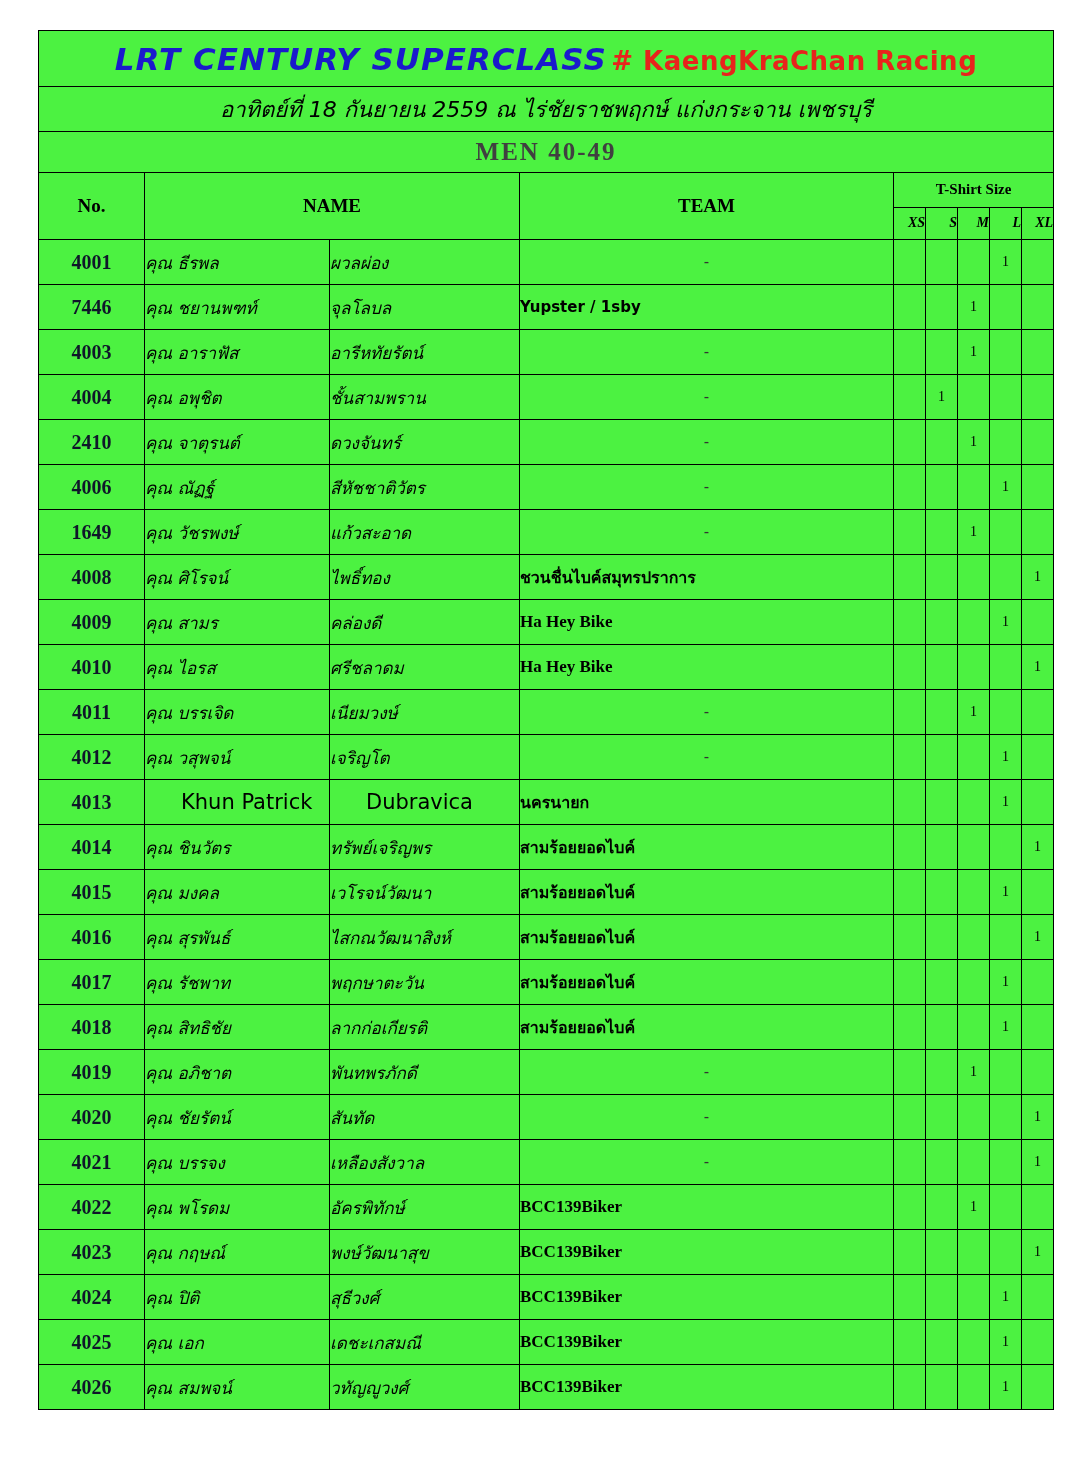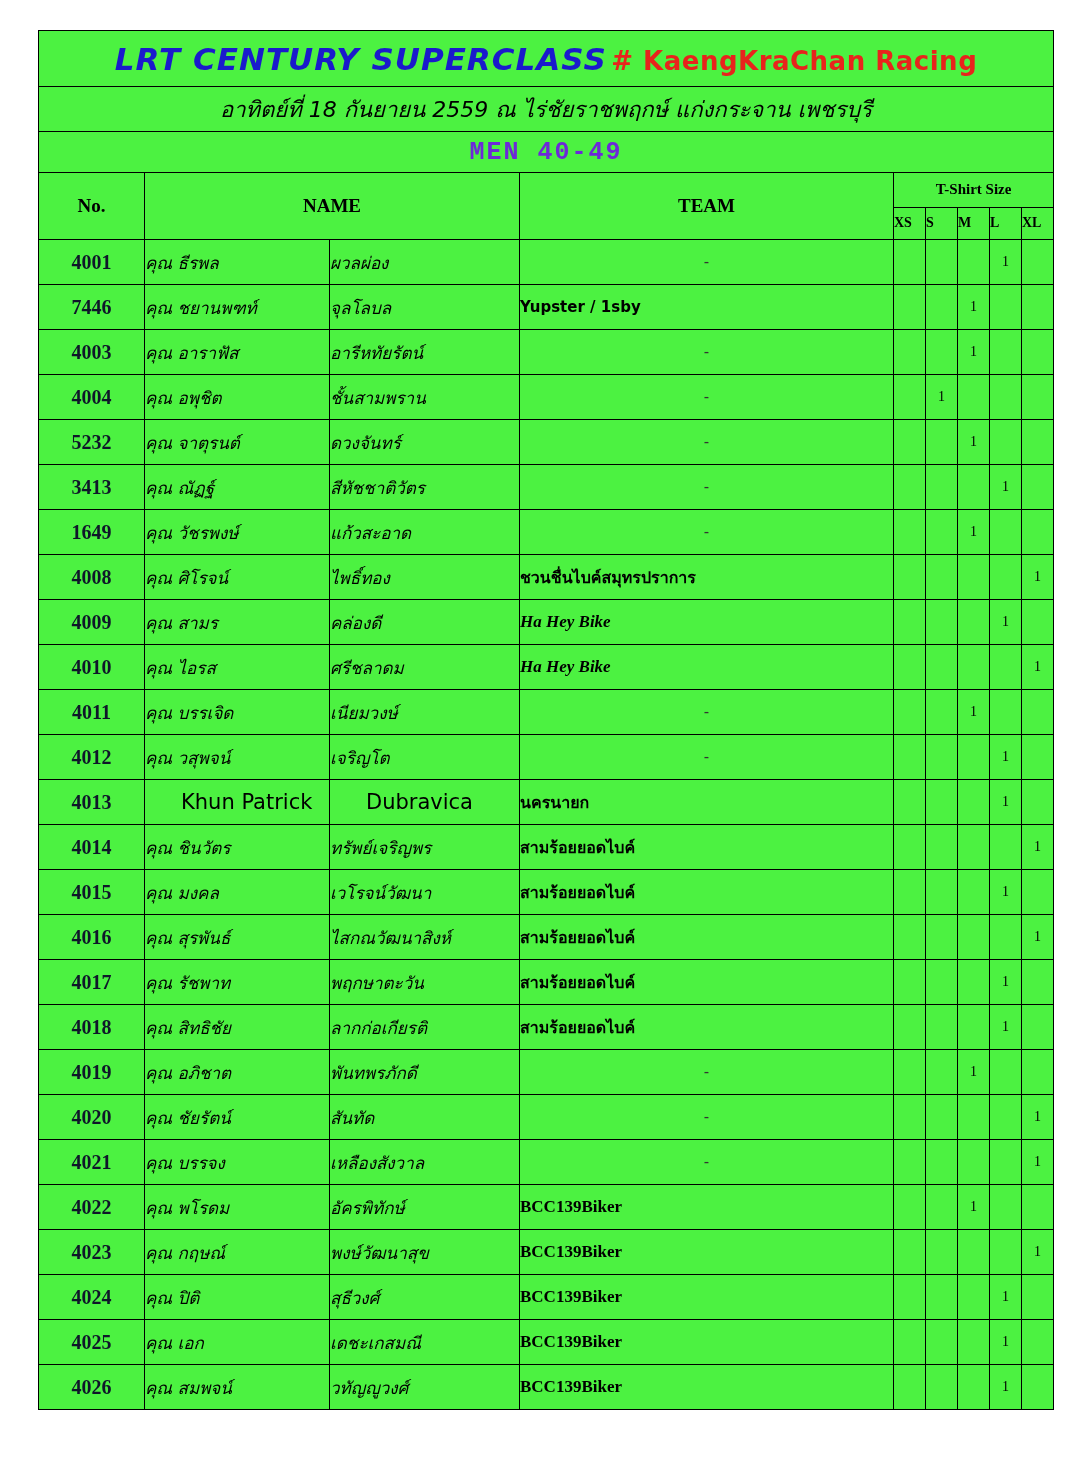--- a/index.html
+++ b/index.html
@@ -58,24 +58,24 @@
     font-style: italic;
     font-size: 22px;
     color: #000000;
   }
   .category-cell {
     background: #4cf241;
     text-align: center;
     height: 40px;
   }
   .category-text {
-    font-family: Liberation Mono, monospace;
+    font-family: Liberation Serif, serif;
     font-weight: bold;
     font-size: 25px;
-    color: #6d28d9;
+    color: #404040;
     letter-spacing: 2px;
   }
   .hdr {
     text-align: center;
     font-family: "Liberation Serif", serif;
     font-size: 19px;
     font-weight: bold;
     color: #000;
   }
   .hdr-no { height: 66px; margin-top: 31px; }
@@ -83,22 +83,23 @@
     font-family: "Liberation Serif", serif;
     font-size: 15px;
     font-weight: bold;
     text-align: center;
     height: 26px;
   }
   .hdr-size {
     font-family: "Liberation Serif", serif;
     font-size: 14px;
     font-weight: bold;
-    text-align: left;
+    text-align: right;
     height: 24px;
+    font-style: italic;
   }
   td.num {
     text-align: center;
     font-family: "Liberation Serif", serif;
     font-weight: bold;
     font-size: 20px;
     color: #0f172a;
     height: 44px;
   }
   td.fname, td.lname {
@@ -134,21 +135,20 @@
   td.team.thai {
     font-weight: bold;
     font-size: 16px;
   }
   td.team.serif {
     font-family: "Liberation Serif", serif;
     font-weight: bold;
     font-size: 17px;
   }
   td.team.italic {
-    font-style: italic;
   }
   td.size {
     text-align: center;
     font-family: "Liberation Serif", serif;
     font-size: 14px;
     color: #000;
   }
   col.c-no { width: 106px; }
   col.c-fname { width: 185px; }
   col.c-lname { width: 190px; }
@@ -239,32 +239,32 @@
           <td class="fname">คุณ อพุชิต</td>
           <td class="lname">ชั้นสามพราน</td>
           <td class="team dash">-</td>
           <td class="size"></td>
           <td class="size">1</td>
           <td class="size"></td>
           <td class="size"></td>
           <td class="size"></td>
         </tr>
         <tr>
-          <td class="num">5232</td>
+          <td class="num">2410</td>
           <td class="fname">คุณ จาตุรนต์</td>
           <td class="lname">ดวงจันทร์</td>
           <td class="team dash">-</td>
           <td class="size"></td>
           <td class="size"></td>
           <td class="size">1</td>
           <td class="size"></td>
           <td class="size"></td>
         </tr>
         <tr>
-          <td class="num">3413</td>
+          <td class="num">4006</td>
           <td class="fname">คุณ ณัฏฐ์</td>
           <td class="lname">สีหัชชาติวัตร</td>
           <td class="team dash">-</td>
           <td class="size"></td>
           <td class="size"></td>
           <td class="size"></td>
           <td class="size">1</td>
           <td class="size"></td>
         </tr>
         <tr>

